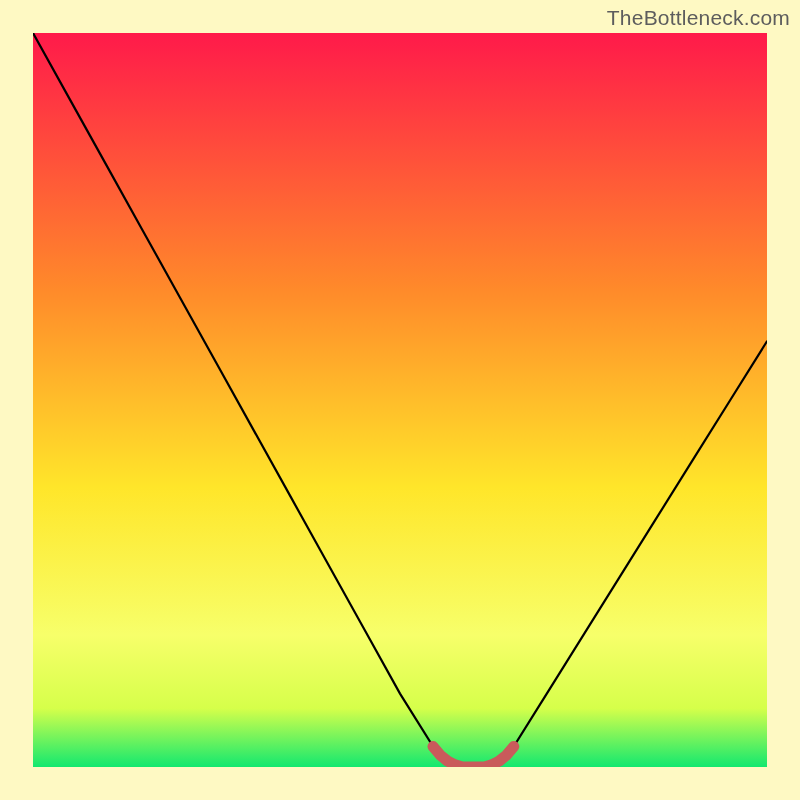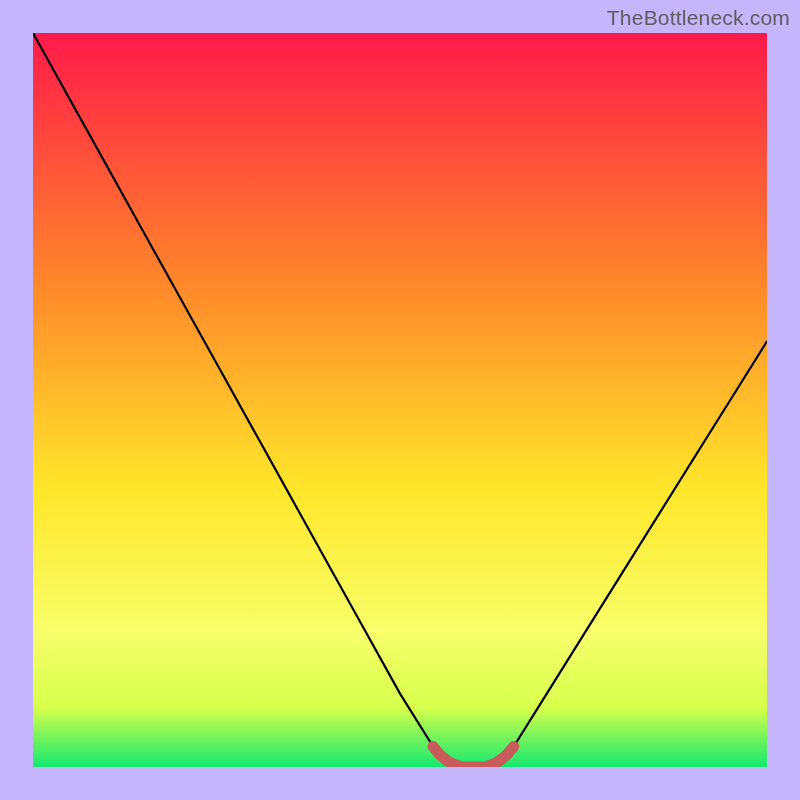--- a/index.html
+++ b/index.html
@@ -8,21 +8,21 @@
     width: 800px;
     height: 800px;
     background: #000;
     overflow: hidden;
     font-family: Arial, Helvetica, sans-serif;
   }
   .frame {
     position: relative;
     width: 800px;
     height: 800px;
-    background: #c4b5fd;
+    background: #fef9c3;
   }
   .plot-area {
     position: absolute;
     left: 33px;
     top: 33px;
     width: 734px;
     height: 734px;
     overflow: hidden;
   }
   .watermark {

